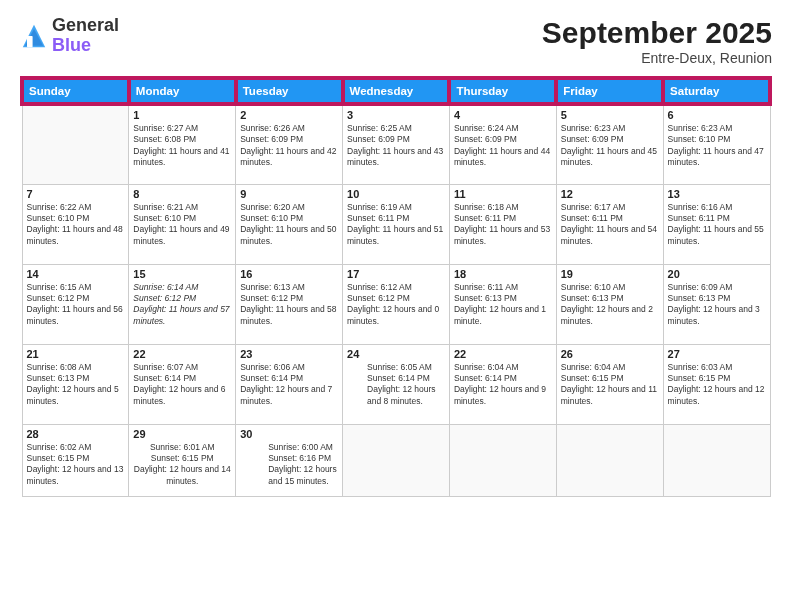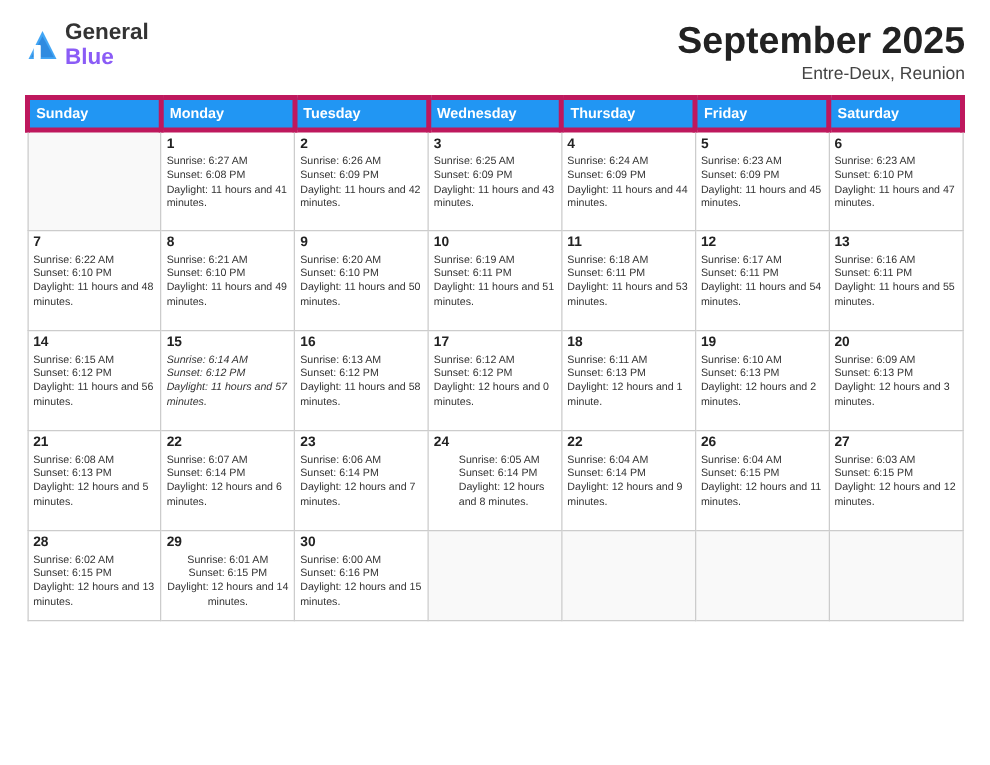--- a/index.html
+++ b/index.html
@@ -306,21 +306,21 @@
 Daylight: 12 hours and 13 minutes.</div>
           </td>
           <td>
             <span class="day-num">29</span>
             <div class="cell-text" style="white-space: pre-line; text-align: center;">Sunrise: 6:01 AM
 Sunset: 6:15 PM
 Daylight: 12 hours and 14 minutes.</div>
           </td>
           <td>
             <span class="day-num">30</span>
-            <div class="cell-text" style="white-space: pre-line;">Sunrise: 6:00 AM
+            <div class="cell-text" style="white-space: pre-line; margin-left: 28px;">Sunrise: 6:00 AM
 Sunset: 6:16 PM
 Daylight: 12 hours and 15 minutes.</div>
           </td>
           <td class="empty-cell"></td>
           <td class="empty-cell"></td>
           <td class="empty-cell"></td>
           <td class="empty-cell"></td>
         </tr>
       </tbody>
   </table>

